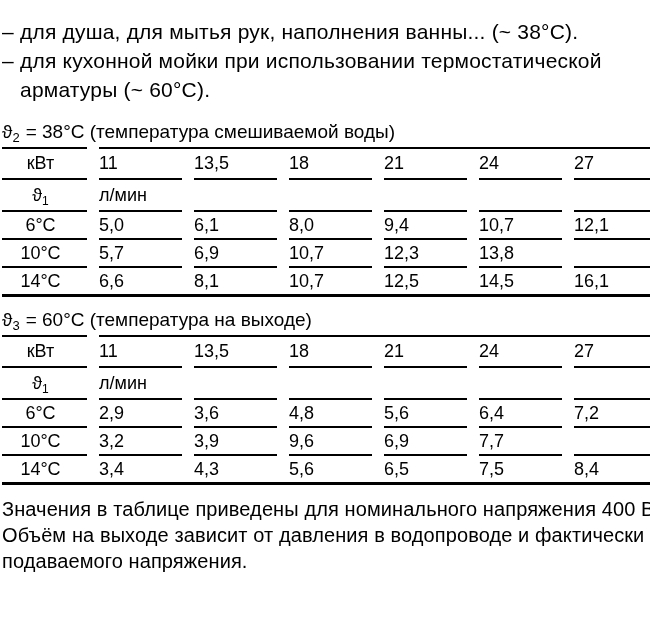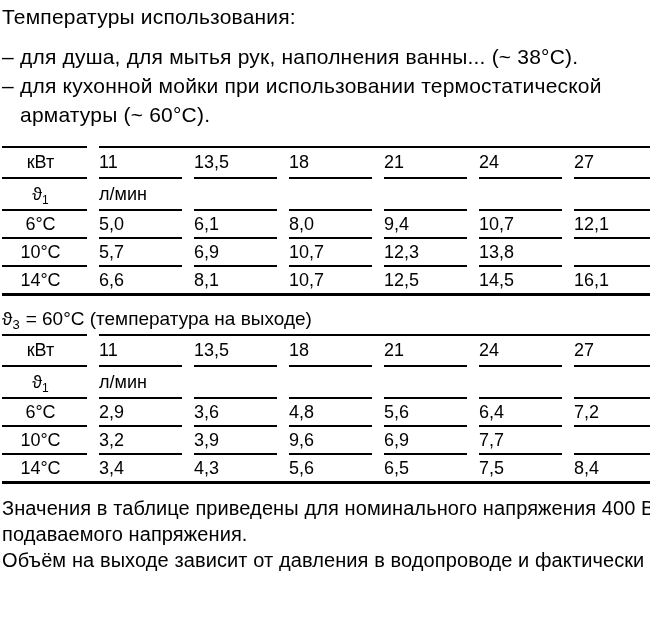--- a/index.html
+++ b/index.html
@@ -37,39 +37,39 @@
   .c-val{width:95px;flex:none;padding-left:12px;box-sizing:border-box;}
   .c-val.last{width:90px;}
   .footer{margin-top:11px;font-size:20px;line-height:26px;}
   .fline{white-space:nowrap;letter-spacing:0.1px;}
 </style>
 </head>
 <body>
 
 <div class="page">
 
-  <div class="title">Температуры использования:</div>
 
   <div class="bullets">
       <div class="bullet">
         <span class="mk">–</span>
         <div>
           <div class="bullet-line">для душа, для мытья рук, наполнения ванны... (~ 38°C).</div>
         </div>
       </div>
       <div class="bullet">
         <span class="mk">–</span>
         <div>
           <div class="bullet-line">для кухонной мойки при использовании термостатической</div>
           <div class="bullet-line">арматуры (~ 60°C).</div>
         </div>
       </div>
     </div>
 
   <section class="tblock">
+    <div class="tcaption"><span>ϑ</span><sub class="th-sub">2</sub><span class="cap-rest">= 38°C (температура смешиваемой воды)</span></div>
     <div class="ttable">
         <div class="rule">
           <i class="s-lbl"></i>
           <i class="s-rest"></i>
         </div>
         <div class="trow r-h">
           <div class="c-lbl">кВт</div>
           <div class="c-val">11</div>
           <div class="c-val">13,5</div>
           <div class="c-val">18</div>
@@ -242,17 +242,17 @@
           <div class="c-val last">8,4</div>
         </div>
         <div class="rule bottom">
           <i class="s-full"></i>
         </div>
       </div>
   </section>
 
   <div class="footer">
       <div class="fline">Значения в таблице приведены для номинального напряжения 400 В.</div>
+      <div class="fline">Объём на выходе зависит от давления в водопроводе и фактически</div>
       <div class="fline">подаваемого напряжения.</div>
-      <div class="fline">Объём на выходе зависит от давления в водопроводе и фактически</div>
     </div>
 
 </div>
 
 </body></html>

